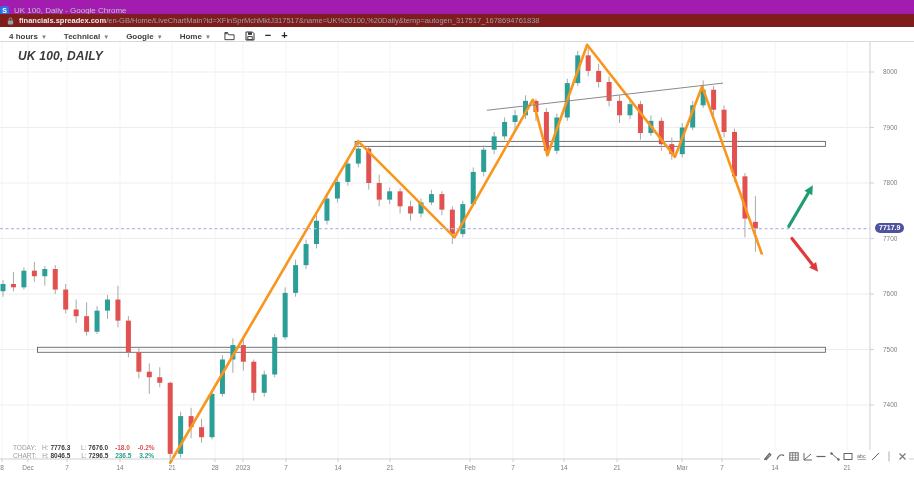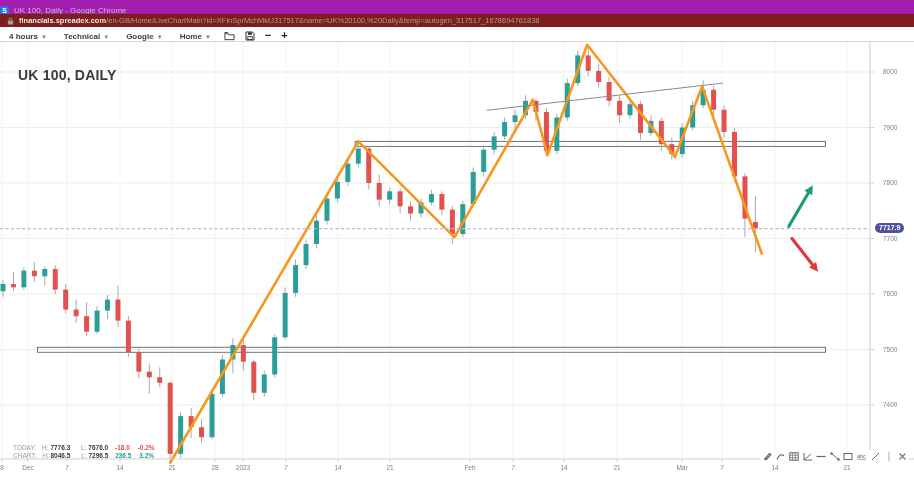--- a/index.html
+++ b/index.html
@@ -19,21 +19,21 @@
   .toolbar{position:absolute;left:0;top:27px;width:914px;height:15px;background:#fff;
            border-bottom:1px solid #d8d8d8;display:flex;align-items:flex-end;gap:17px;
            padding-left:9px;box-sizing:border-box;}
   .menu{font-size:8px;font-weight:bold;color:#3c4043;display:flex;align-items:center;gap:3px;cursor:pointer;}
   .menu .chev{color:#808080;font-size:6px;line-height:1;}
   .tb-icons{display:flex;align-items:center;gap:10px;margin-left:-4px;}
   .tb-btn{display:flex;align-items:center;cursor:pointer;}
   .tb-sign{font-size:11px;font-weight:bold;color:#222;line-height:1;}
   
   #chart-svg{position:absolute;left:0;top:42px;}
-  .chart-title{position:absolute;left:18px;top:67px;font-size:14px;font-weight:bold;color:#3a3a3a;letter-spacing:.2px;}
+  .chart-title{position:absolute;left:18px;top:49px;font-size:12px;font-weight:bold;color:#3a3a3a;letter-spacing:.2px;font-style:italic;}
   .price-badge{position:absolute;left:875px;background:#4f52a0;color:#fff;font-size:7px;font-weight:bold;
                padding:1px 4px 2px 4px;border-radius:6px;line-height:1;}
   .stats{position:absolute;left:13px;top:444px;font-size:6.5px;line-height:8px;color:#9a9a9a;white-space:nowrap;}
   .stats b{color:#3a3a3a;font-weight:bold;margin-right:5px;}
   .stats .k{margin-left:4px;}
   .stats .neg{color:#e0514f;font-weight:bold;margin-right:6px;}
   .stats .pos{color:#26a08e;font-weight:bold;margin-right:6px;}
   .dtools{position:absolute;top:450px;left:760px;display:flex;align-items:center;gap:3.5px;background:#fff;padding:1px 2px;}
   .dtool{width:10px;height:11px;display:flex;align-items:center;justify-content:center;cursor:pointer;}
 </style>

